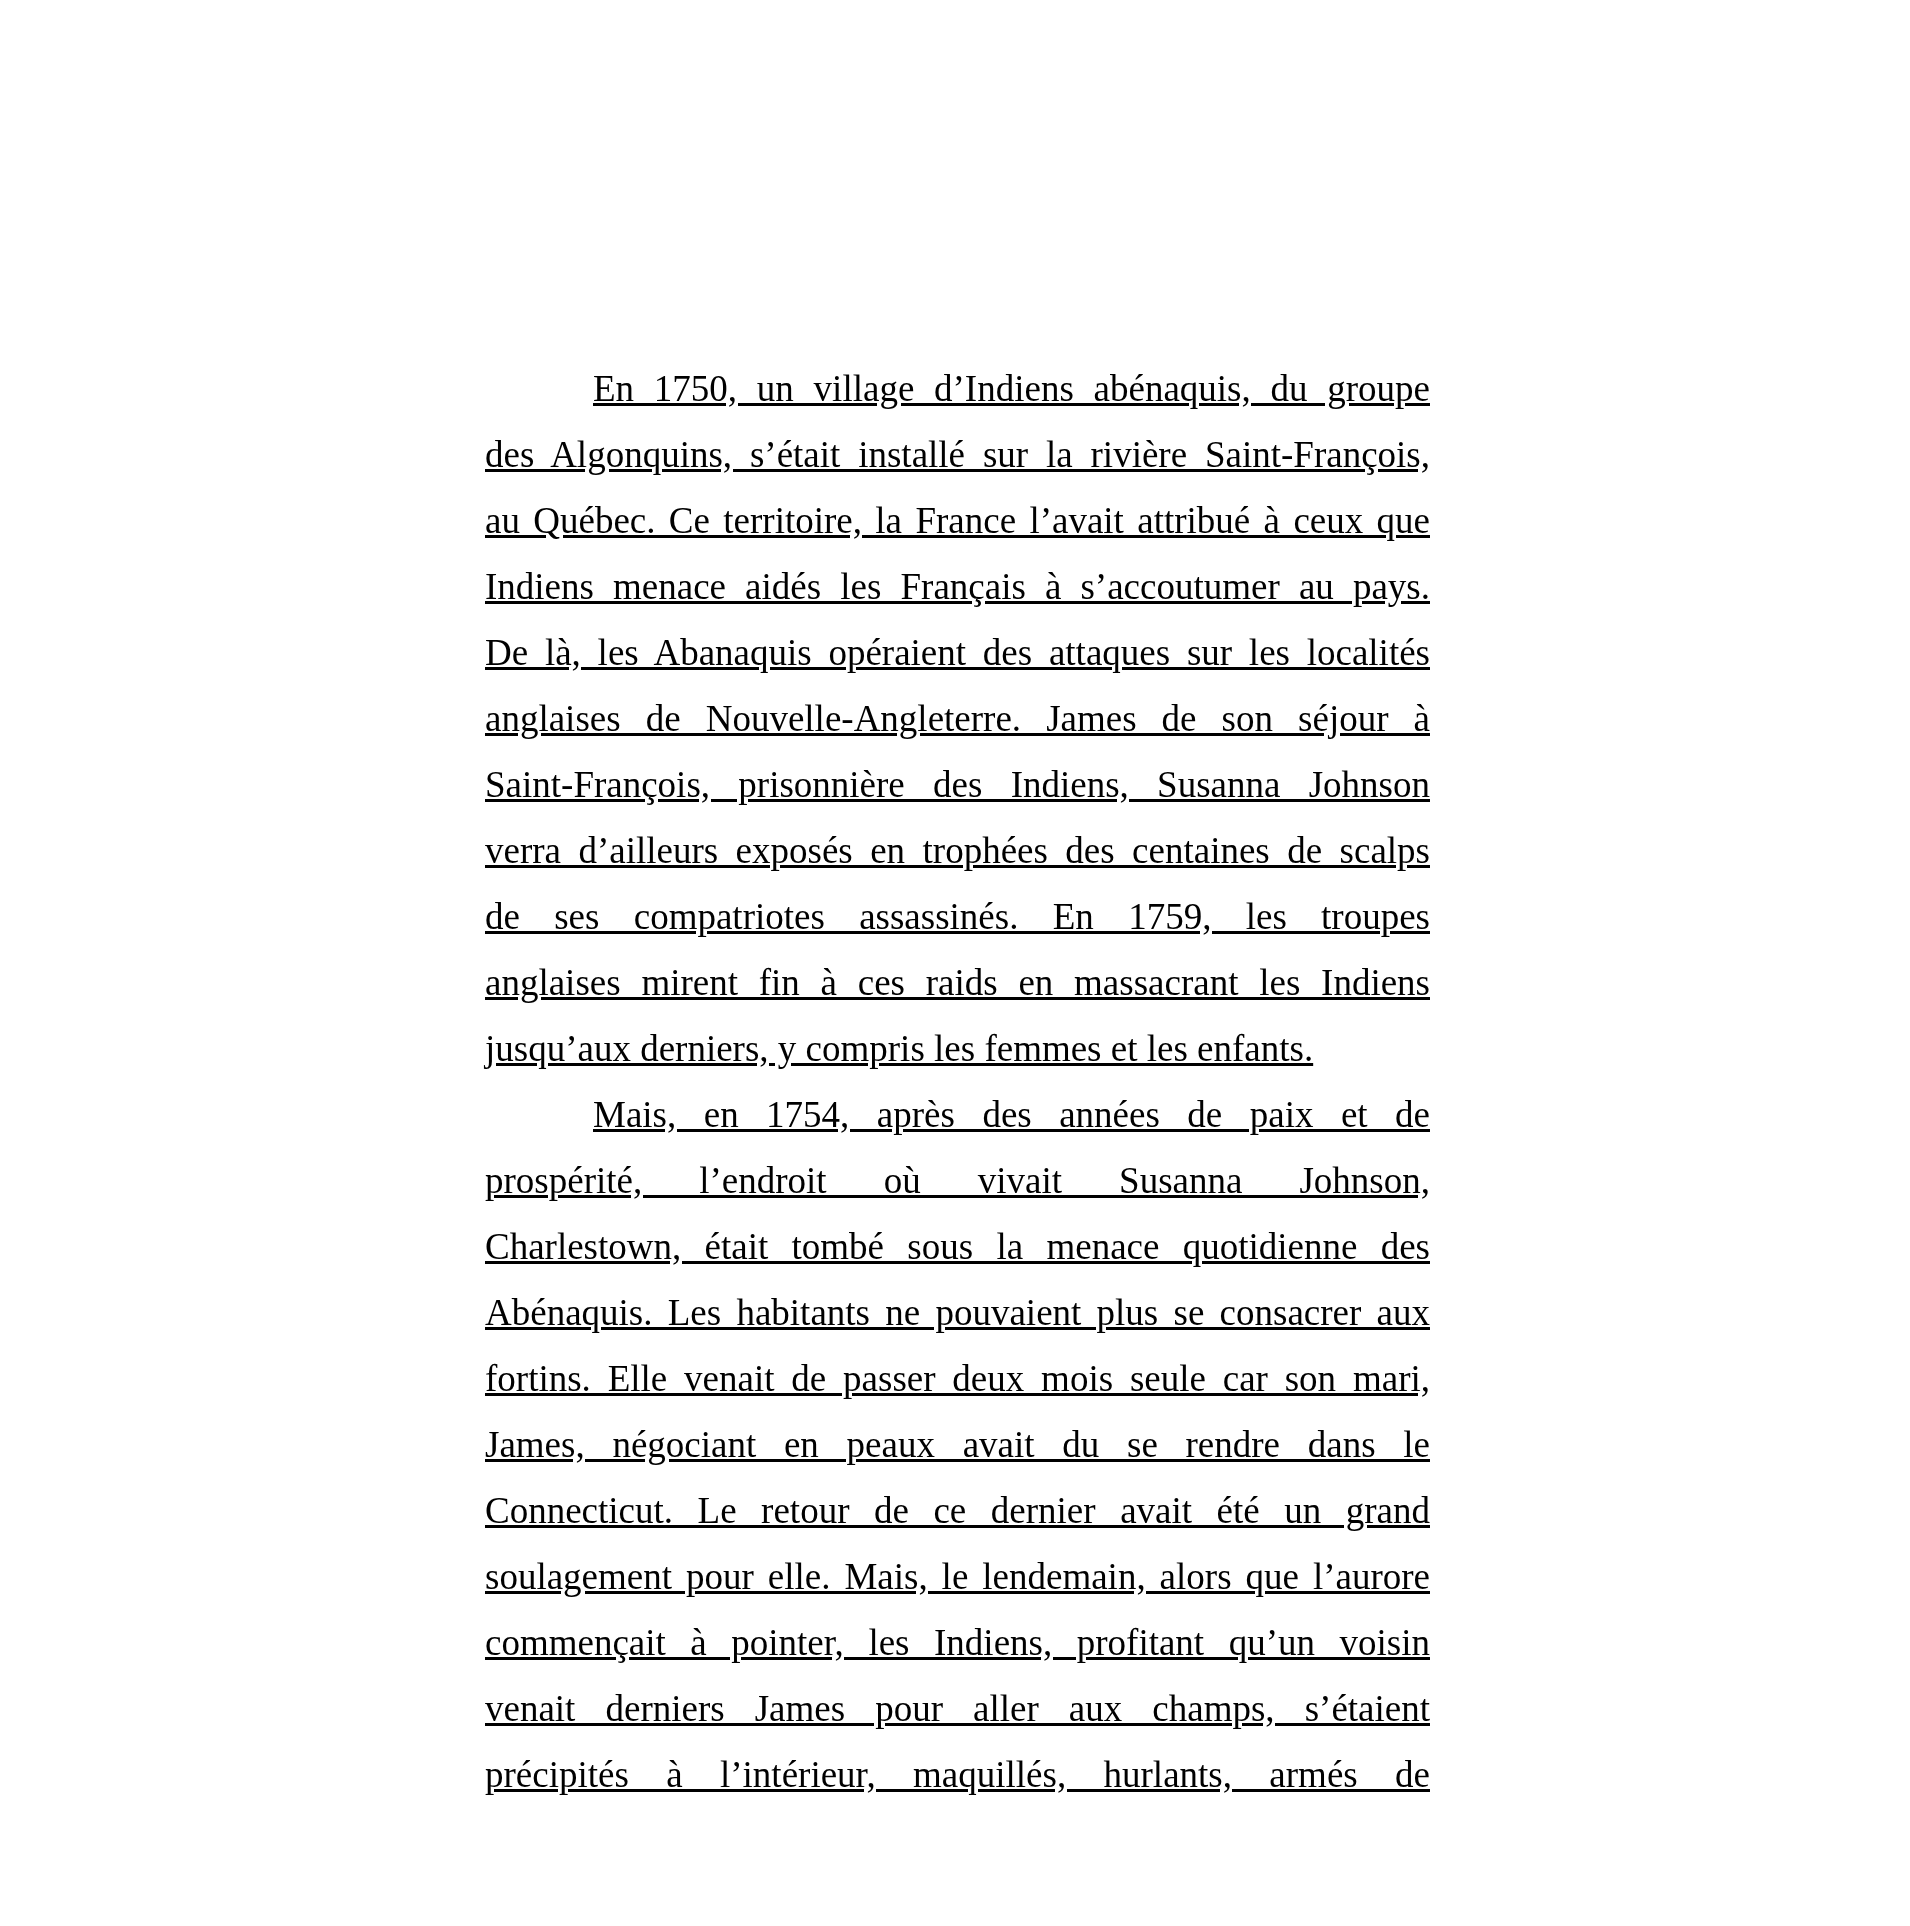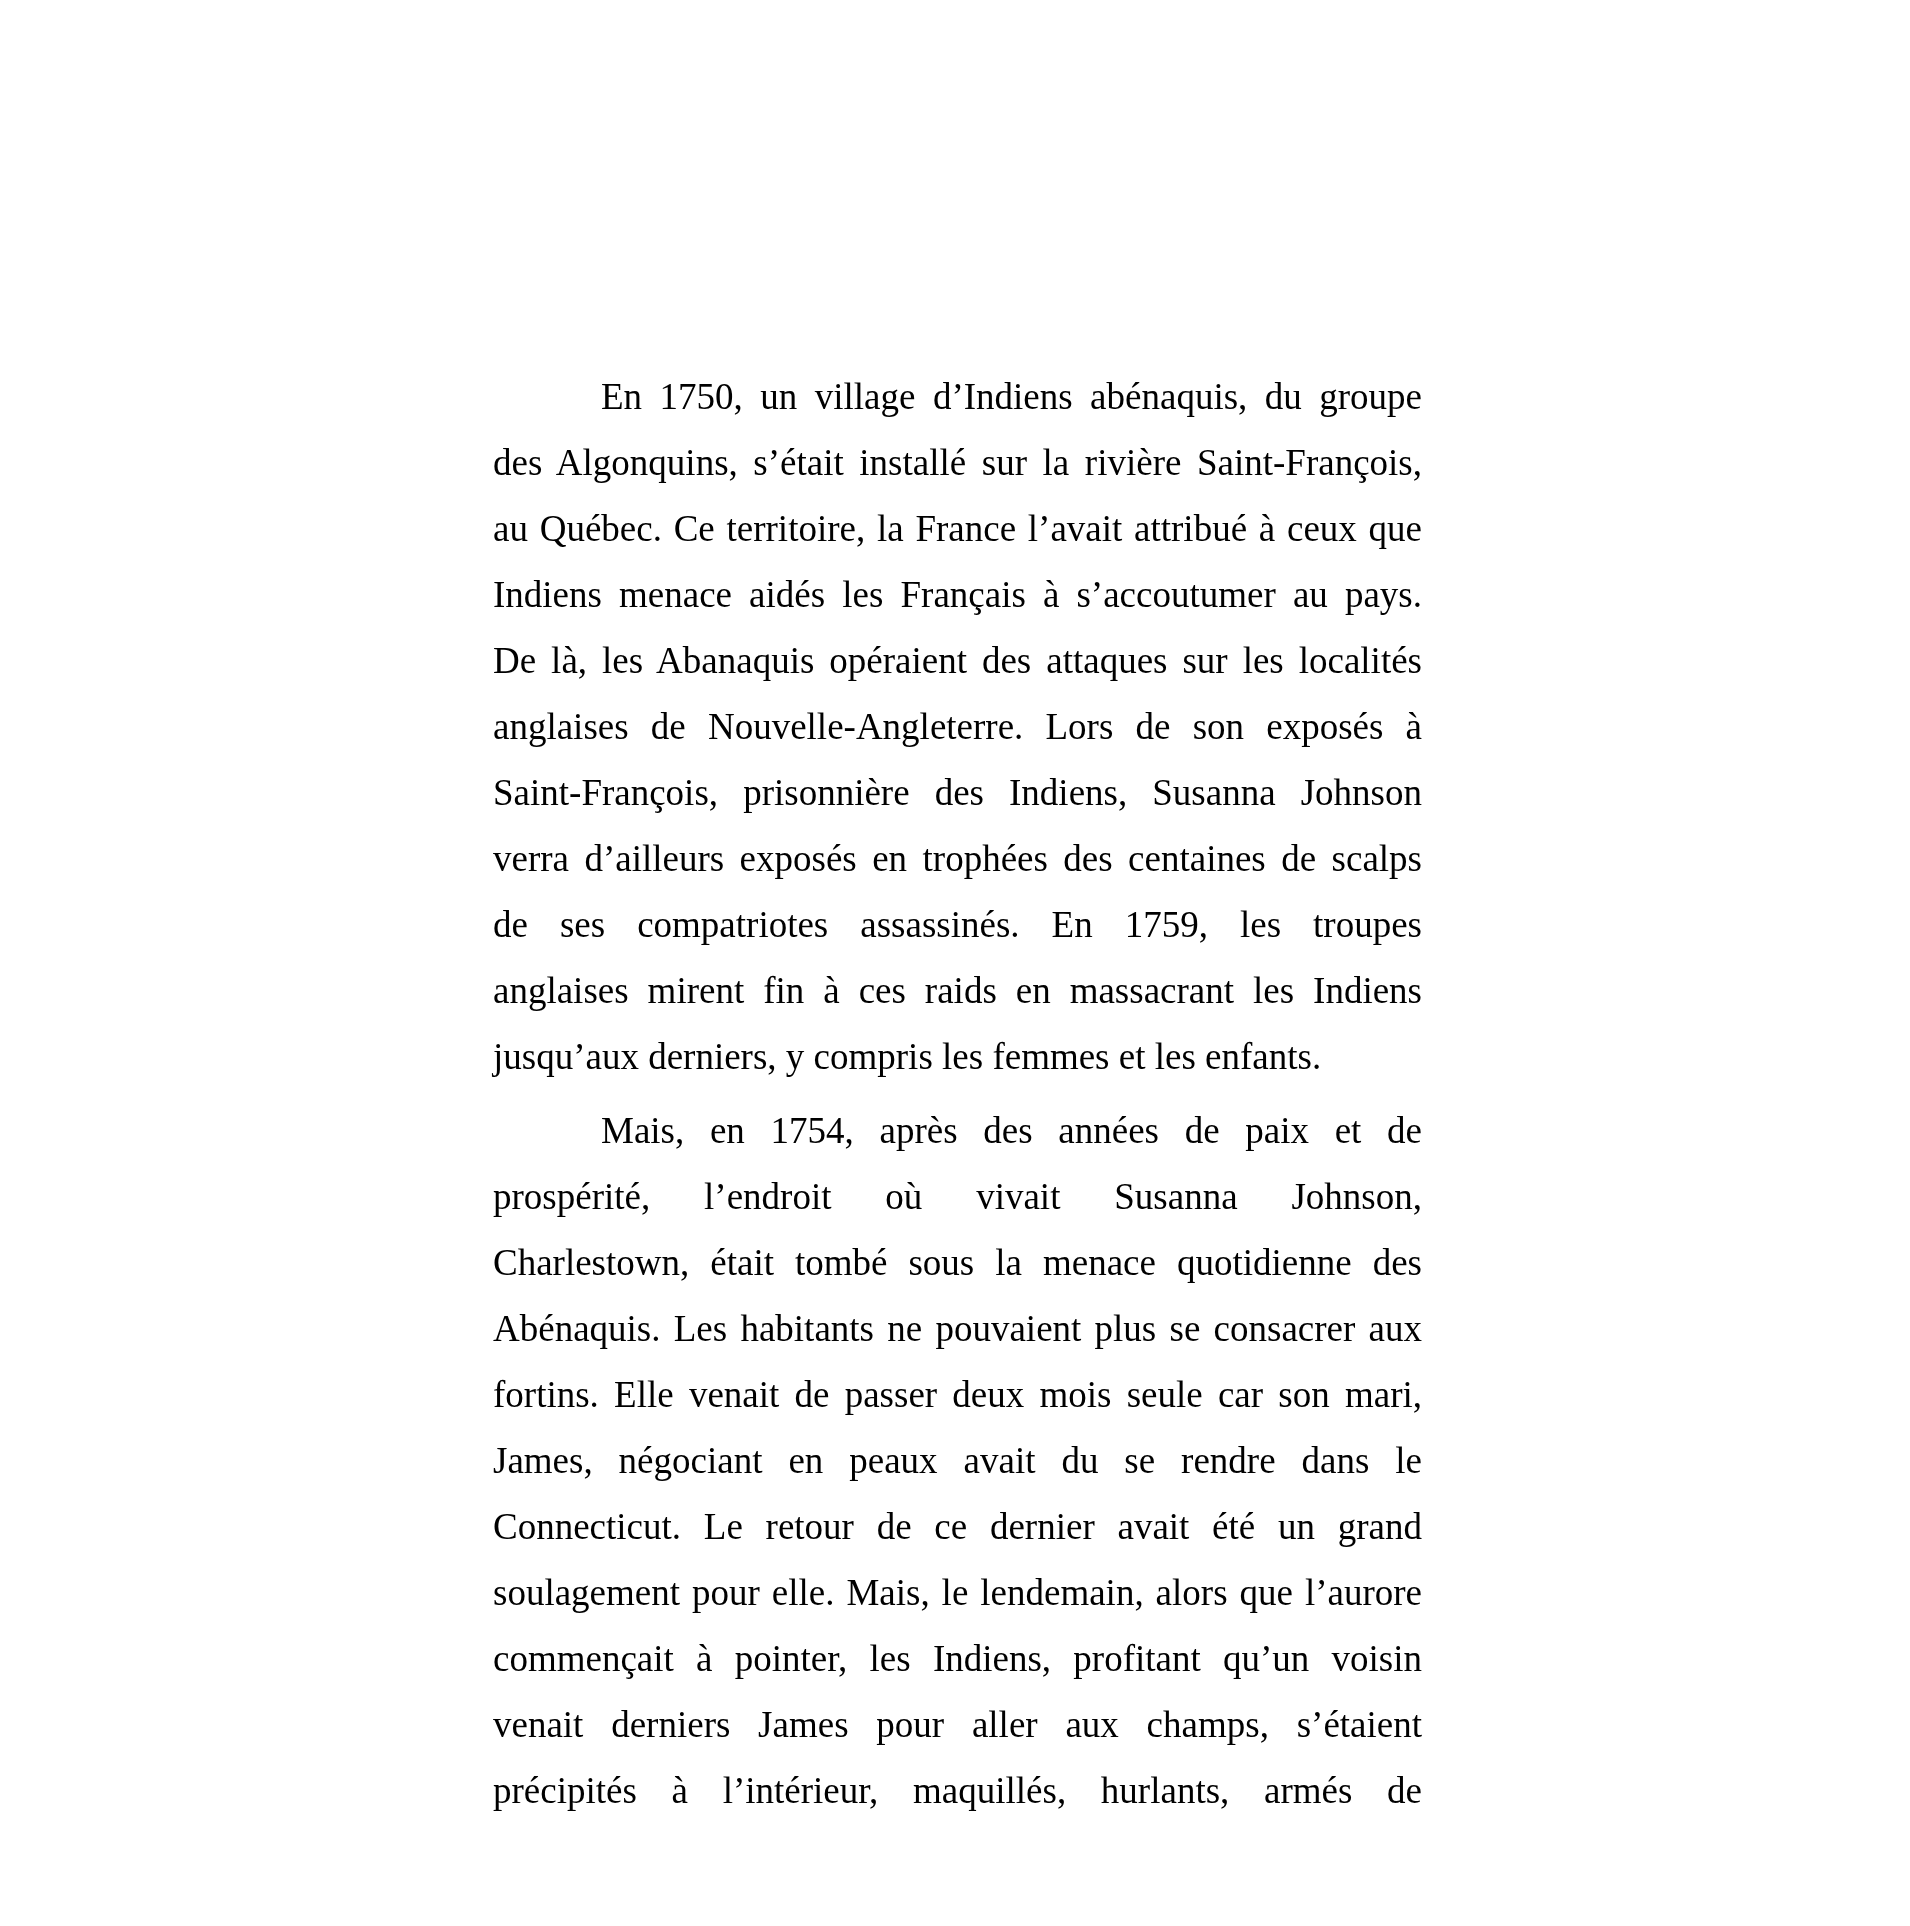--- a/index.html
+++ b/index.html
@@ -18,22 +18,23 @@
   }
   .text-block {
     position: absolute;
     left: 485px;
     top: 356px;
     width: 945px;
     font-size: 37px;
     line-height: 66px;
   }
   .paragraph {
-    margin: 8px;
+    margin: 0;
     padding: 0;
+    text-decoration: underline;
   }
   .line {
     text-align: justify;
     text-align-last: justify;
   }
   .line.noj {
     text-align-last: left;
   }
   .line.first {
     text-indent: 108px;
@@ -43,21 +44,21 @@
 <body>
 
 <div class="page">
   <div class="text-block">
       <div class="paragraph">
         <div class="line first">En 1750, un village d’Indiens abénaquis, du groupe</div>
         <div class="line">des Algonquins, s’était installé sur la rivière Saint-François,</div>
         <div class="line">au Québec. Ce territoire, la France l’avait attribué à ceux que</div>
         <div class="line">Indiens menace aidés les Français à s’accoutumer au pays.</div>
         <div class="line">De là, les Abanaquis opéraient des attaques sur les localités</div>
-        <div class="line">anglaises de Nouvelle-Angleterre. Lors de son exposés à</div>
+        <div class="line">anglaises de Nouvelle-Angleterre. James de son séjour à</div>
         <div class="line">Saint-François, prisonnière des Indiens, Susanna Johnson</div>
         <div class="line">verra d’ailleurs exposés en trophées des centaines de scalps</div>
         <div class="line">de ses compatriotes assassinés. En 1759, les troupes</div>
         <div class="line">anglaises mirent fin à ces raids en massacrant les Indiens</div>
         <div class="line noj">jusqu’aux derniers, y compris les femmes et les enfants.</div>
       </div>
       <div class="paragraph">
         <div class="line first">Mais, en 1754, après des années de paix et de</div>
         <div class="line">prospérité, l’endroit où vivait Susanna Johnson,</div>
         <div class="line">Charlestown, était tombé sous la menace quotidienne des</div>

